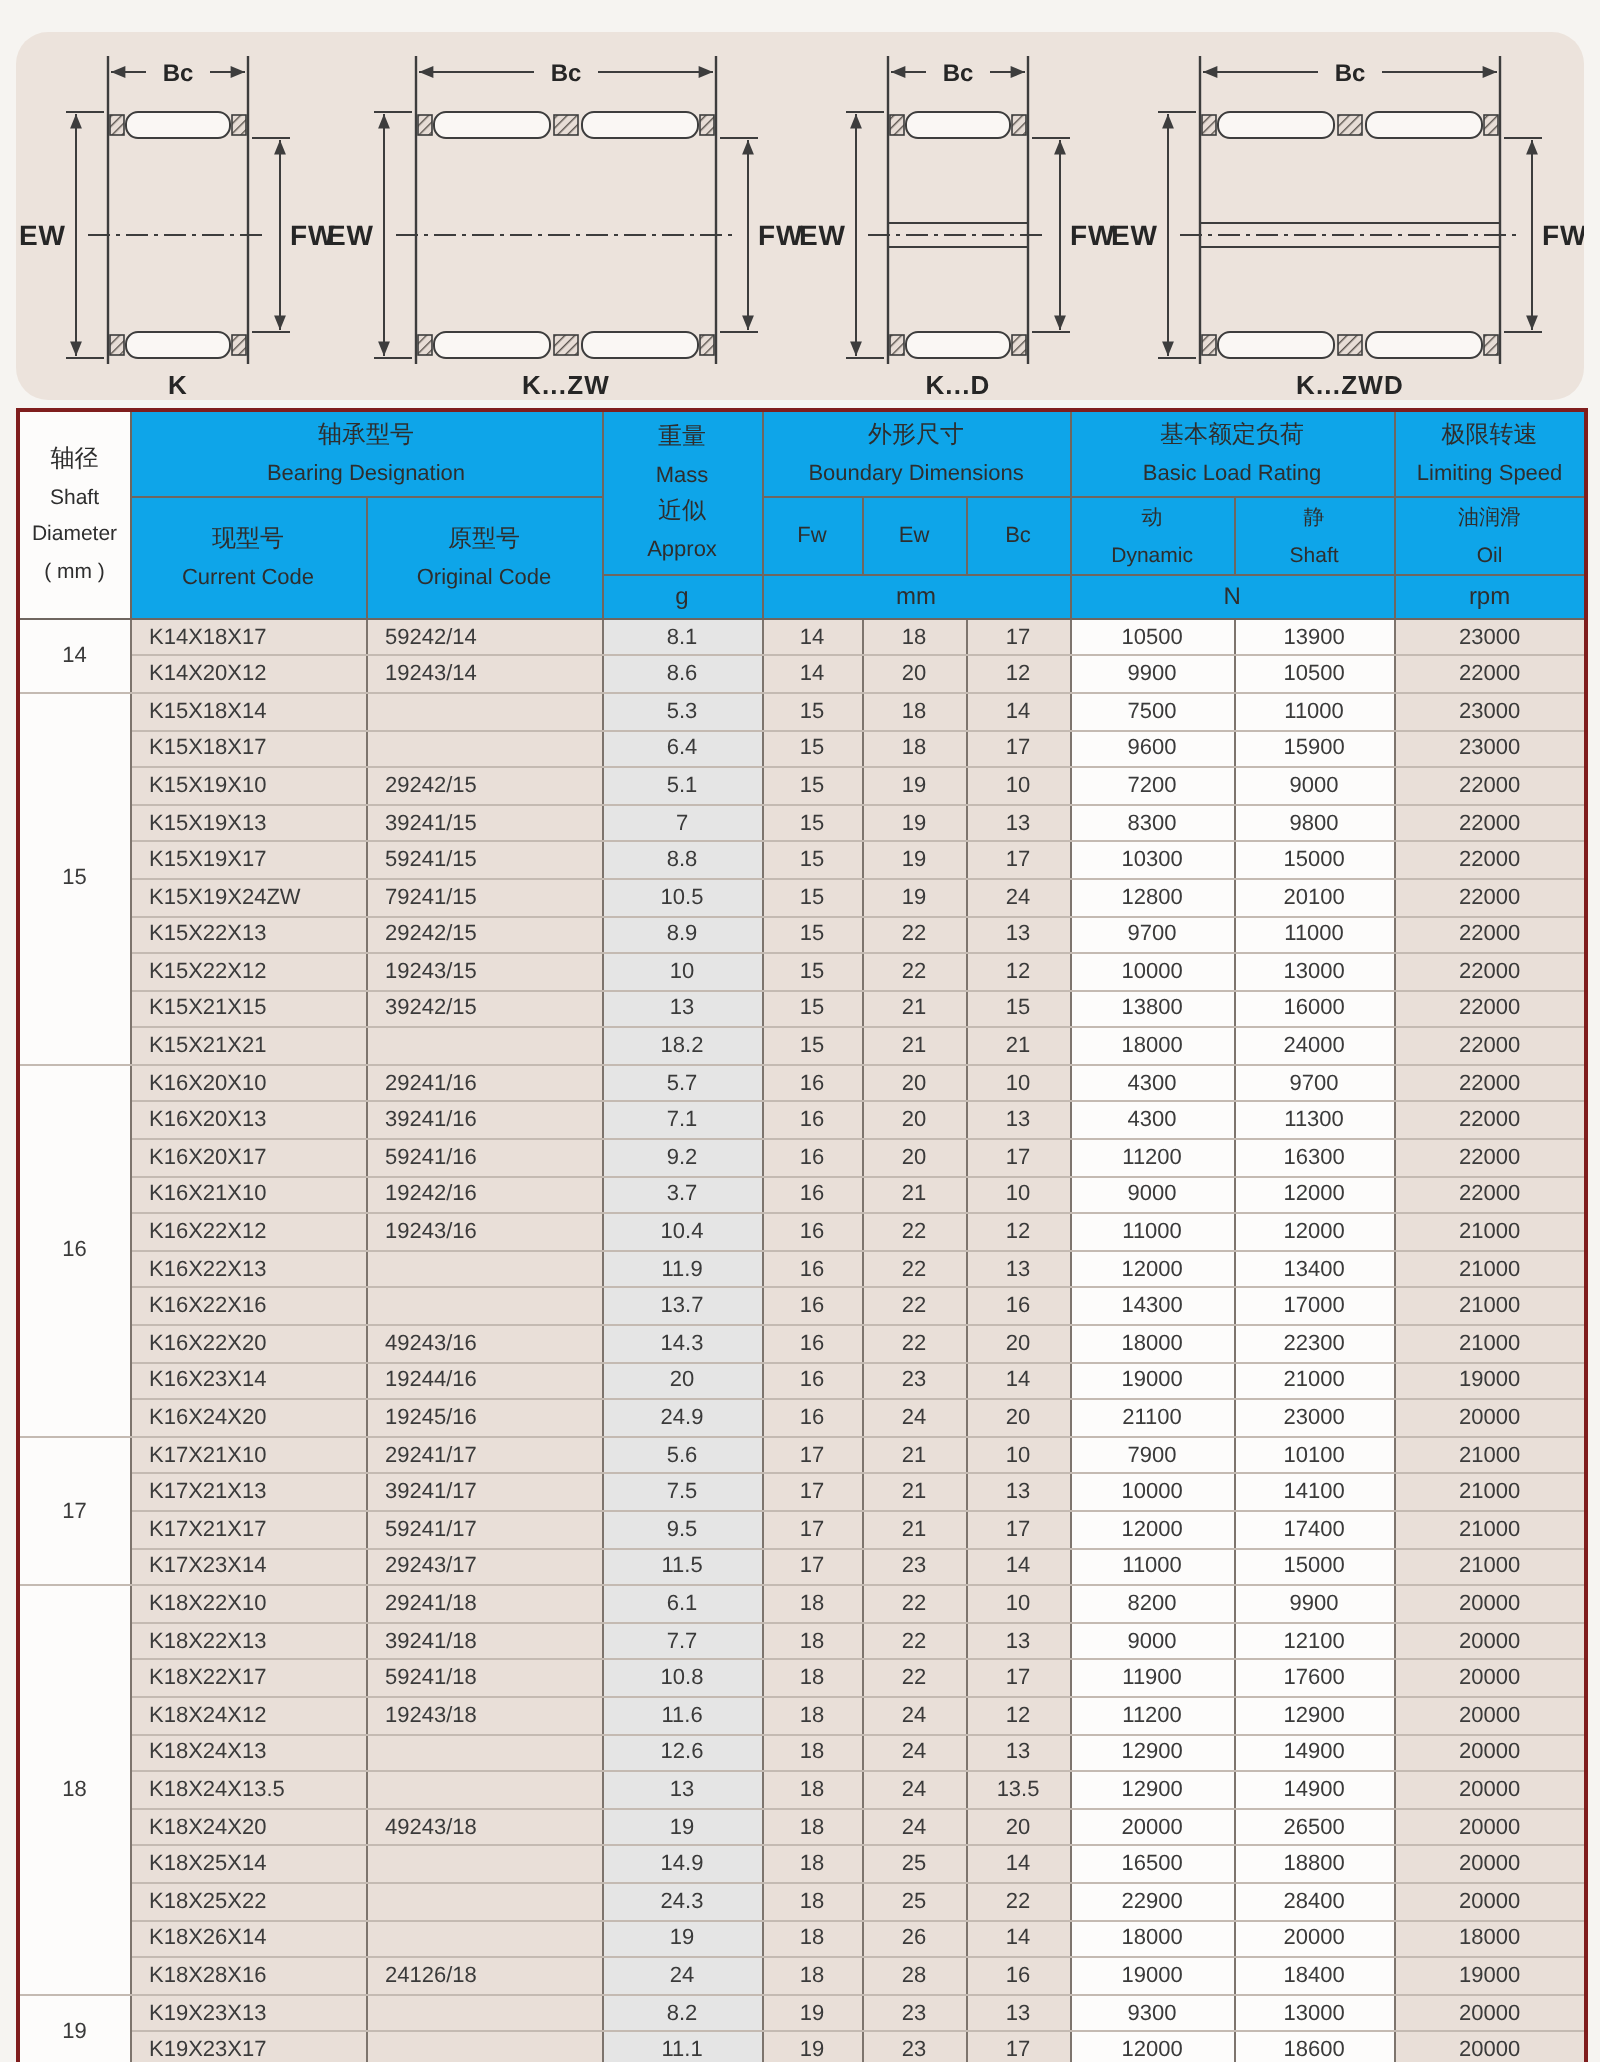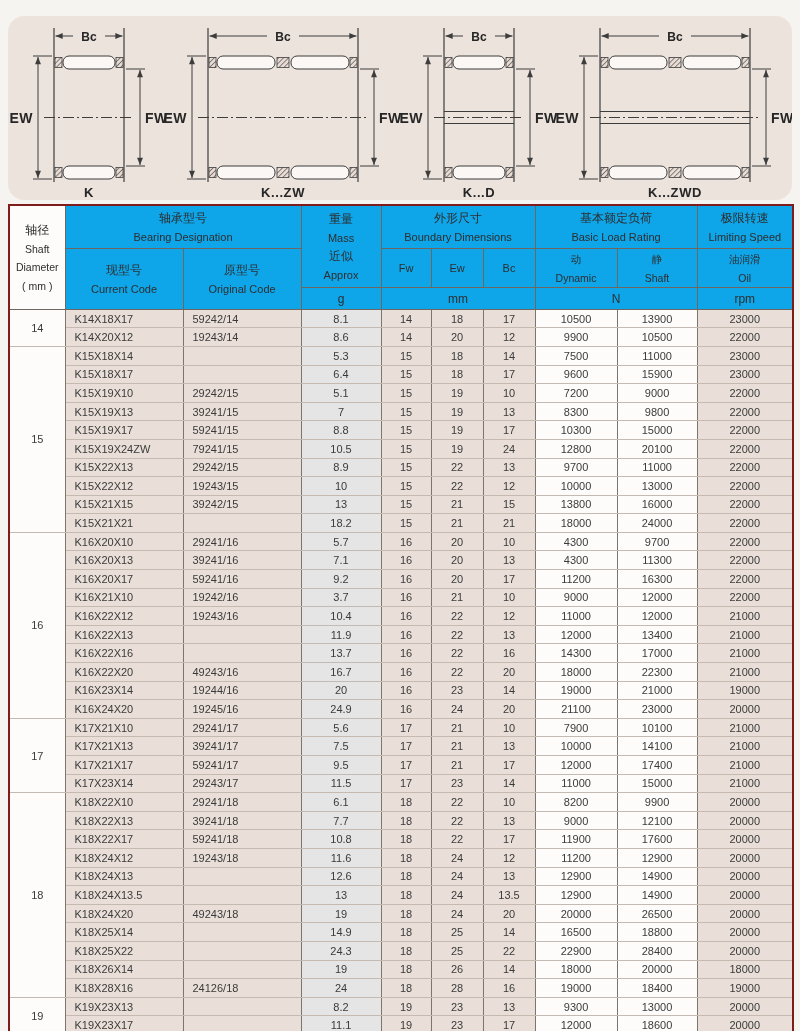--- a/index.html
+++ b/index.html
@@ -476,21 +476,21 @@
           <td class="c-dim">16</td>
           <td class="c-dim">22</td>
           <td class="c-dim">16</td>
           <td class="c-load">14300</td>
           <td class="c-load">17000</td>
           <td class="c-oil">21000</td>
         </tr>
         <tr>
           <td class="c-code">K16X22X20</td>
           <td class="c-code">49243/16</td>
-          <td class="c-mass">16.7</td>
+          <td class="c-mass">14.3</td>
           <td class="c-dim">16</td>
           <td class="c-dim">22</td>
           <td class="c-dim">20</td>
           <td class="c-load">18000</td>
           <td class="c-load">22300</td>
           <td class="c-oil">21000</td>
         </tr>
         <tr>
           <td class="c-code">K16X23X14</td>
           <td class="c-code">19244/16</td>

